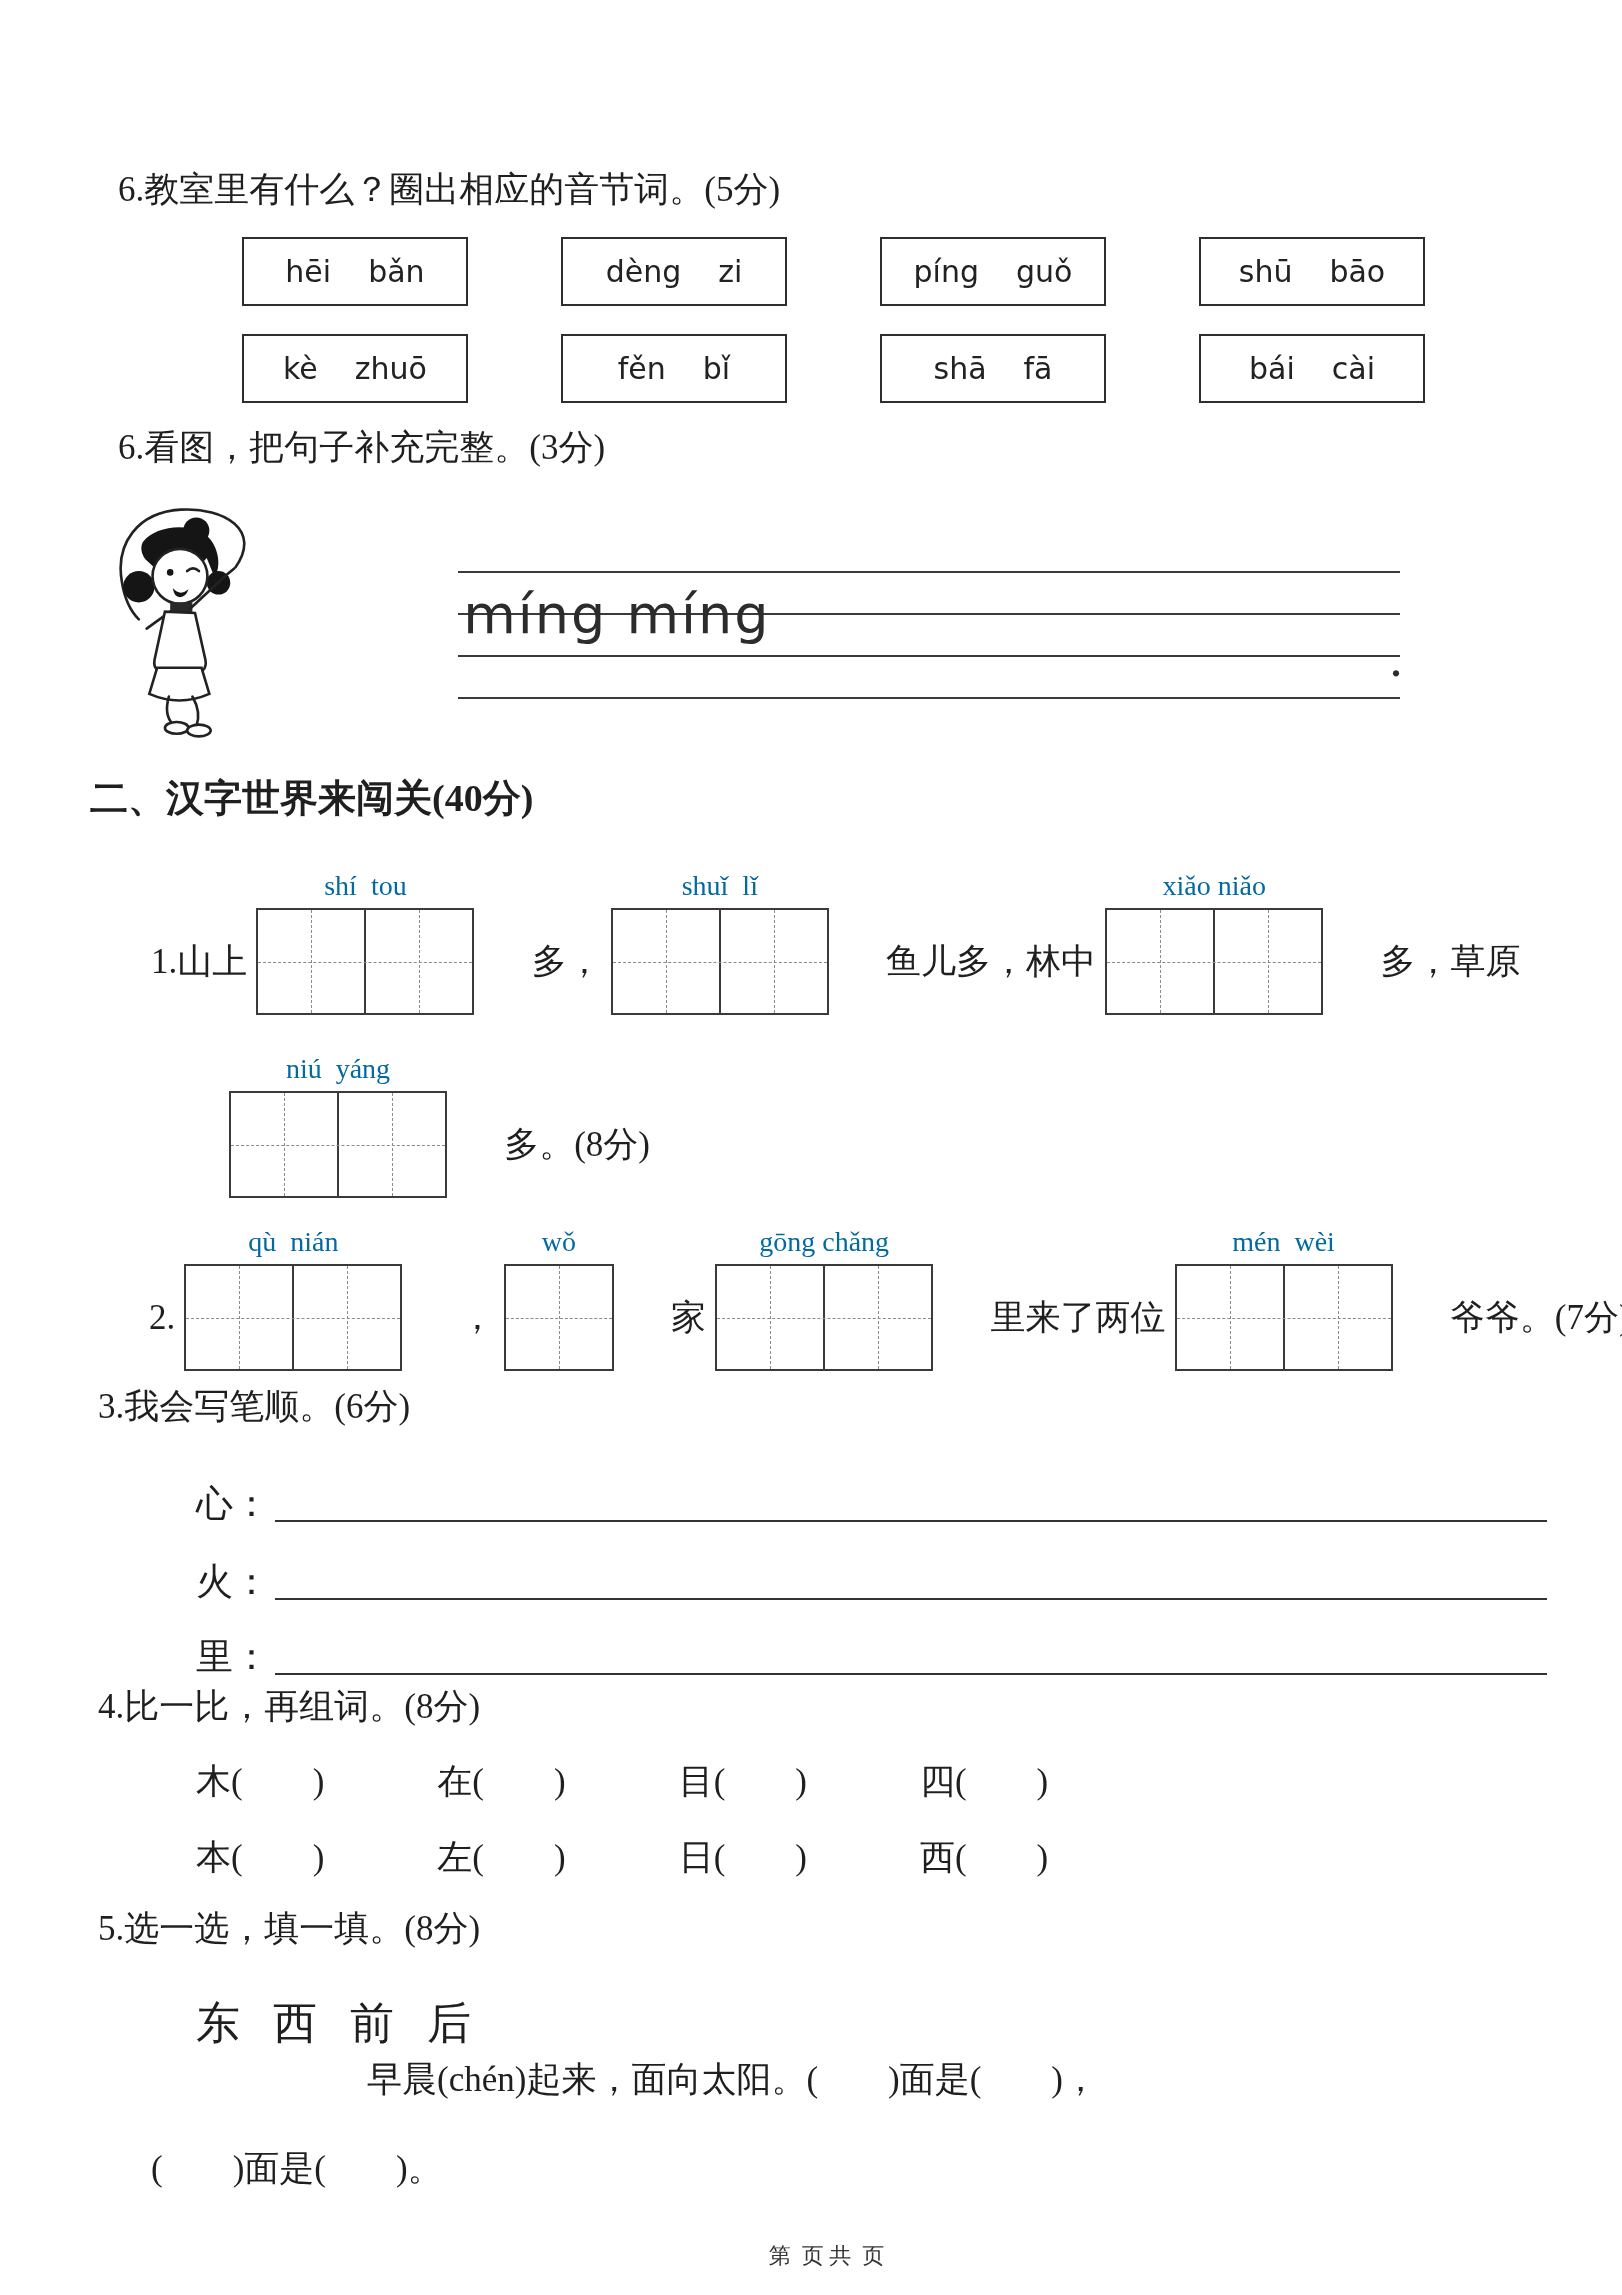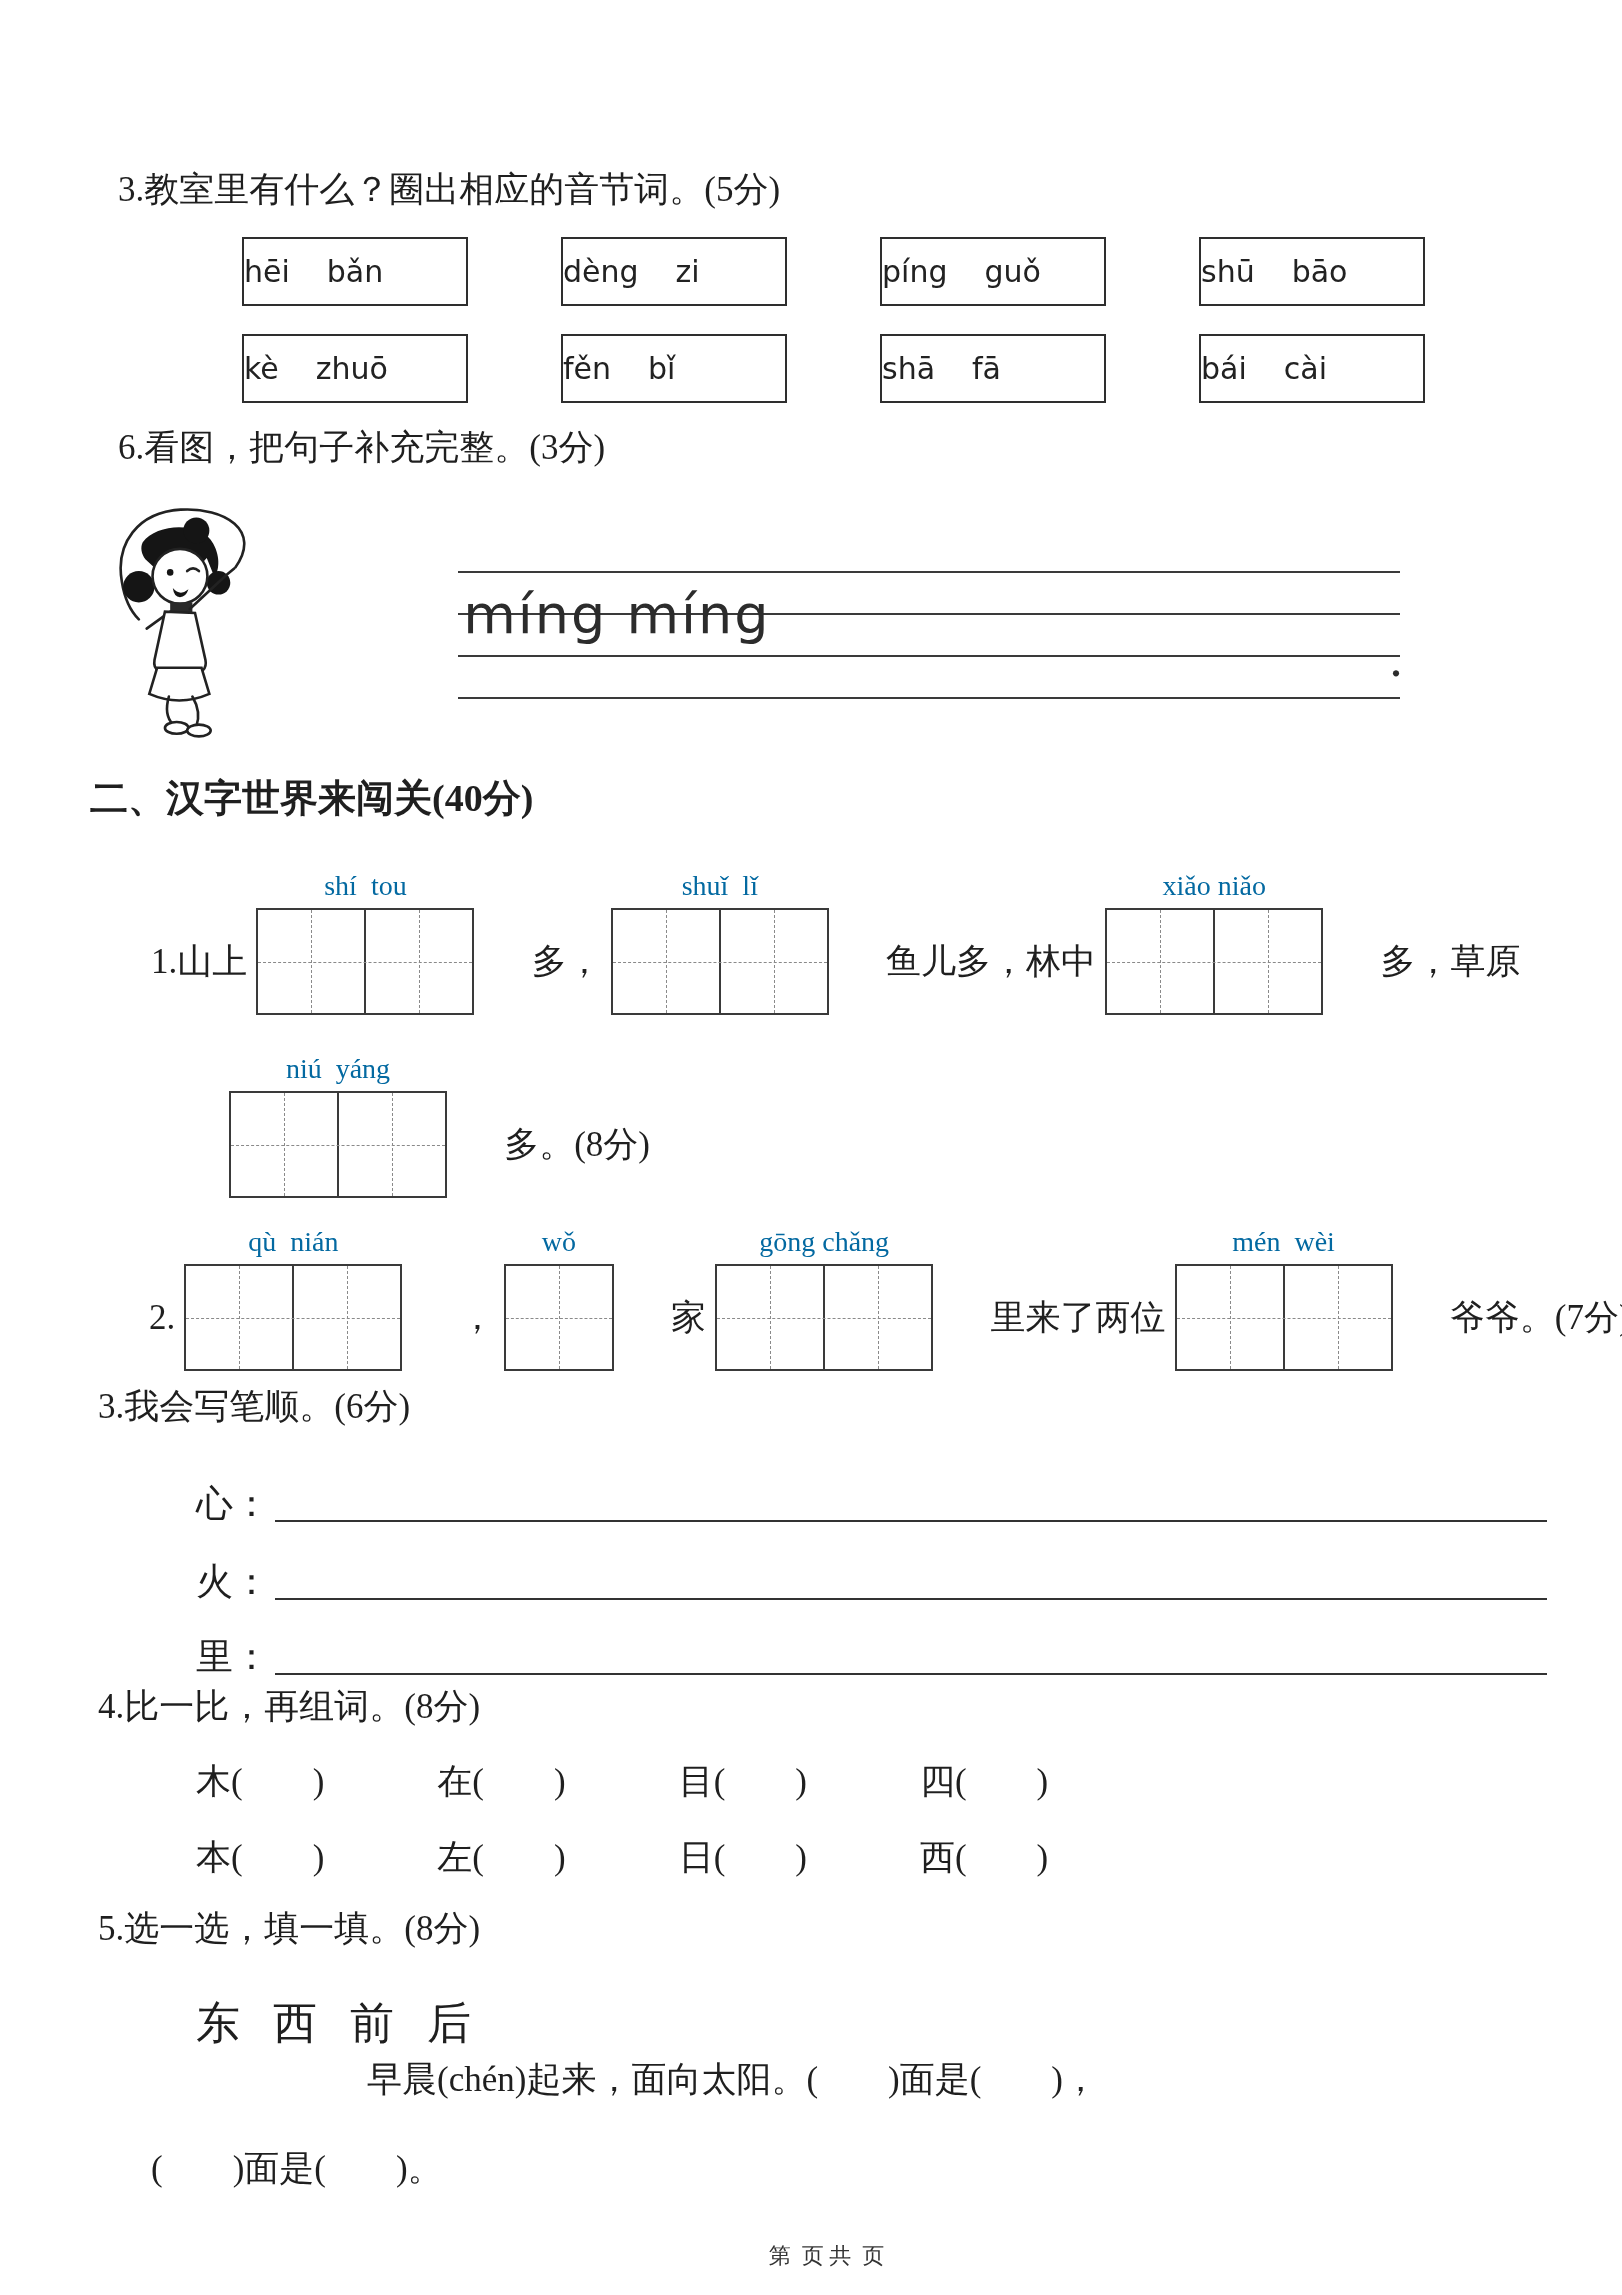--- a/index.html
+++ b/index.html
@@ -14,21 +14,21 @@
   .abs{position:absolute;}
   .pre{white-space:pre;}
   .ctext{font-size:35px;line-height:1.2;white-space:pre;margin-left:48px;}
   .qtitle{font-size:35px;line-height:1.2;white-space:pre;}
   .sectitle{font-size:38px;font-weight:bold;white-space:pre;}
   .pinyin{font-family:"DejaVu Sans","Liberation Sans",sans-serif;}
   
   .wordgrid{display:grid;grid-template-columns:repeat(4,226px);column-gap:93px;row-gap:27.5px;}
   .wordbox{
     height:65px;border:2px solid #2e2e2e;background:#fff;
-    display:flex;align-items:center;gap:37px;
+    display:flex;align-items:center;justify-content:center;gap:37px;
     font-size:30px;color:#222;
   }
   
   .staff{width:942px;height:126px;}
   .staff .sline{position:absolute;left:0;right:0;border-top:2px solid #3a3a3a;height:0;}
   .staff .written{
     position:absolute;left:5.2px;top:17px;
     font-size:54px;line-height:1;letter-spacing:2px;color:#2c2c2c;
     font-family:"DejaVu Sans","Liberation Sans",sans-serif;
   }
@@ -54,21 +54,21 @@
   .cmprow{display:flex;gap:113px;font-size:35px;white-space:pre;}
   .footer{width:1623px;text-align:center;font-size:22px;color:#333;white-space:pre;}
   .options{width:1351px;text-align:left;font-size:44px;white-space:pre;}
   svg .ln{fill:none;stroke:#222;stroke-width:4;stroke-linecap:round;stroke-linejoin:round;}
 </style>
 </head>
 <body>
 
 <div id="page">
 
-  <div class="abs qtitle" style="left:118px;top:169px;">3.教室里有什么？圈出相应的音节词。(5分)</div>
+  <div class="abs qtitle" style="left:118px;top:169px;">6.教室里有什么？圈出相应的音节词。(5分)</div>
 
   <div class="abs wordgrid pinyin" style="left:242px;top:237px;">
     <div class="wordbox">
       <span>hēi</span>
       <span>bǎn</span>
     </div>
     <div class="wordbox">
       <span>dèng</span>
       <span>zi</span>
     </div>

